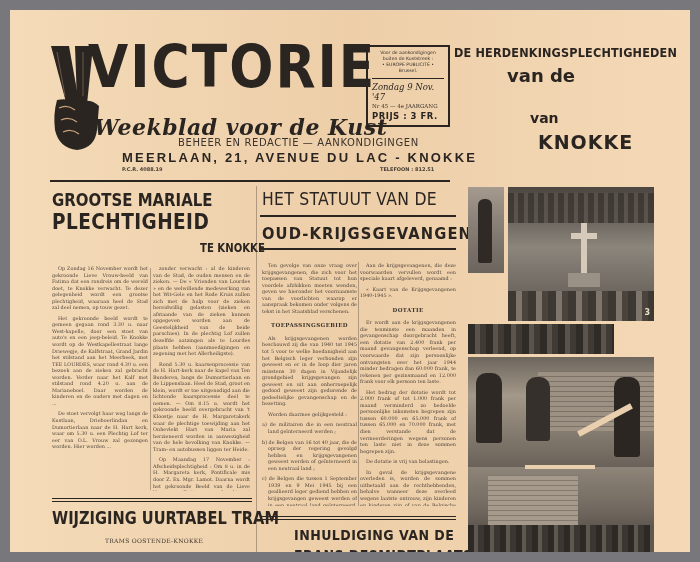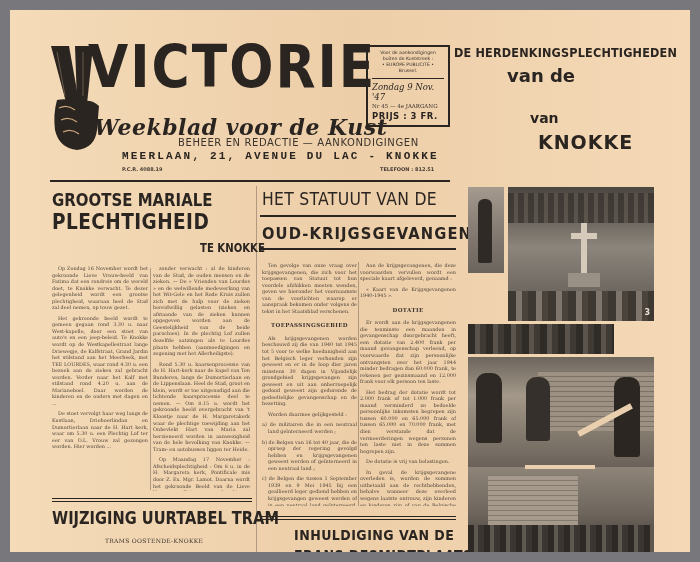--- a/index.html
+++ b/index.html
@@ -22,21 +22,21 @@
     transform: scaleY(1.12); transform-origin: top left;
   }
   .mast-sub {
     left: 84px; top: 104px; font-family: "DejaVu Serif", serif; font-style: italic; font-weight: bold;
     font-size: 22px; color: #2b2521; letter-spacing: 0.5px;
   }
   .mast-beheer {
     left: 160px; top: 127px; font-family: "DejaVu Sans", sans-serif; font-size: 10px; letter-spacing: 0.6px; color: #3a322c; padding-left: 8px;
   }
   .mast-addr {
-    left: 112px; top: 140px; font-family: Liberation Mono, monospace; font-weight: bold; font-size: 11px; letter-spacing: 2.2px; color: #2b2521;
+    left: 112px; top: 140px; font-family: Liberation Sans, sans-serif; font-weight: bold; font-size: 13px; letter-spacing: 2.2px; color: #2b2521;
   }
   .mast-pcr { left: 112px; top: 156px; font-family: "DejaVu Sans", sans-serif; font-size: 5px; font-weight: bold; color: #4a4038; }
   .mast-tel { left: 370px; top: 156px; font-family: "DejaVu Sans", sans-serif; font-size: 5px; font-weight: bold; color: #4a4038; }
   .mast-rule { left: 40px; top: 170px; width: 400px; height: 2px; background: #2b2521; }
 
   .infobox {
     left: 356px; top: 35px; width: 84px; height: 82px; border: 2px solid #2b2521; padding: 3px 4px;
   }
   .infobox .small { font-family: "DejaVu Sans", sans-serif; font-size: 4.6px; text-align: center; line-height: 6px; color: #3a322c; }
   .infobox hr { border: 0; border-top: 1.5px solid #2b2521; margin: 4px 0 3px; }

